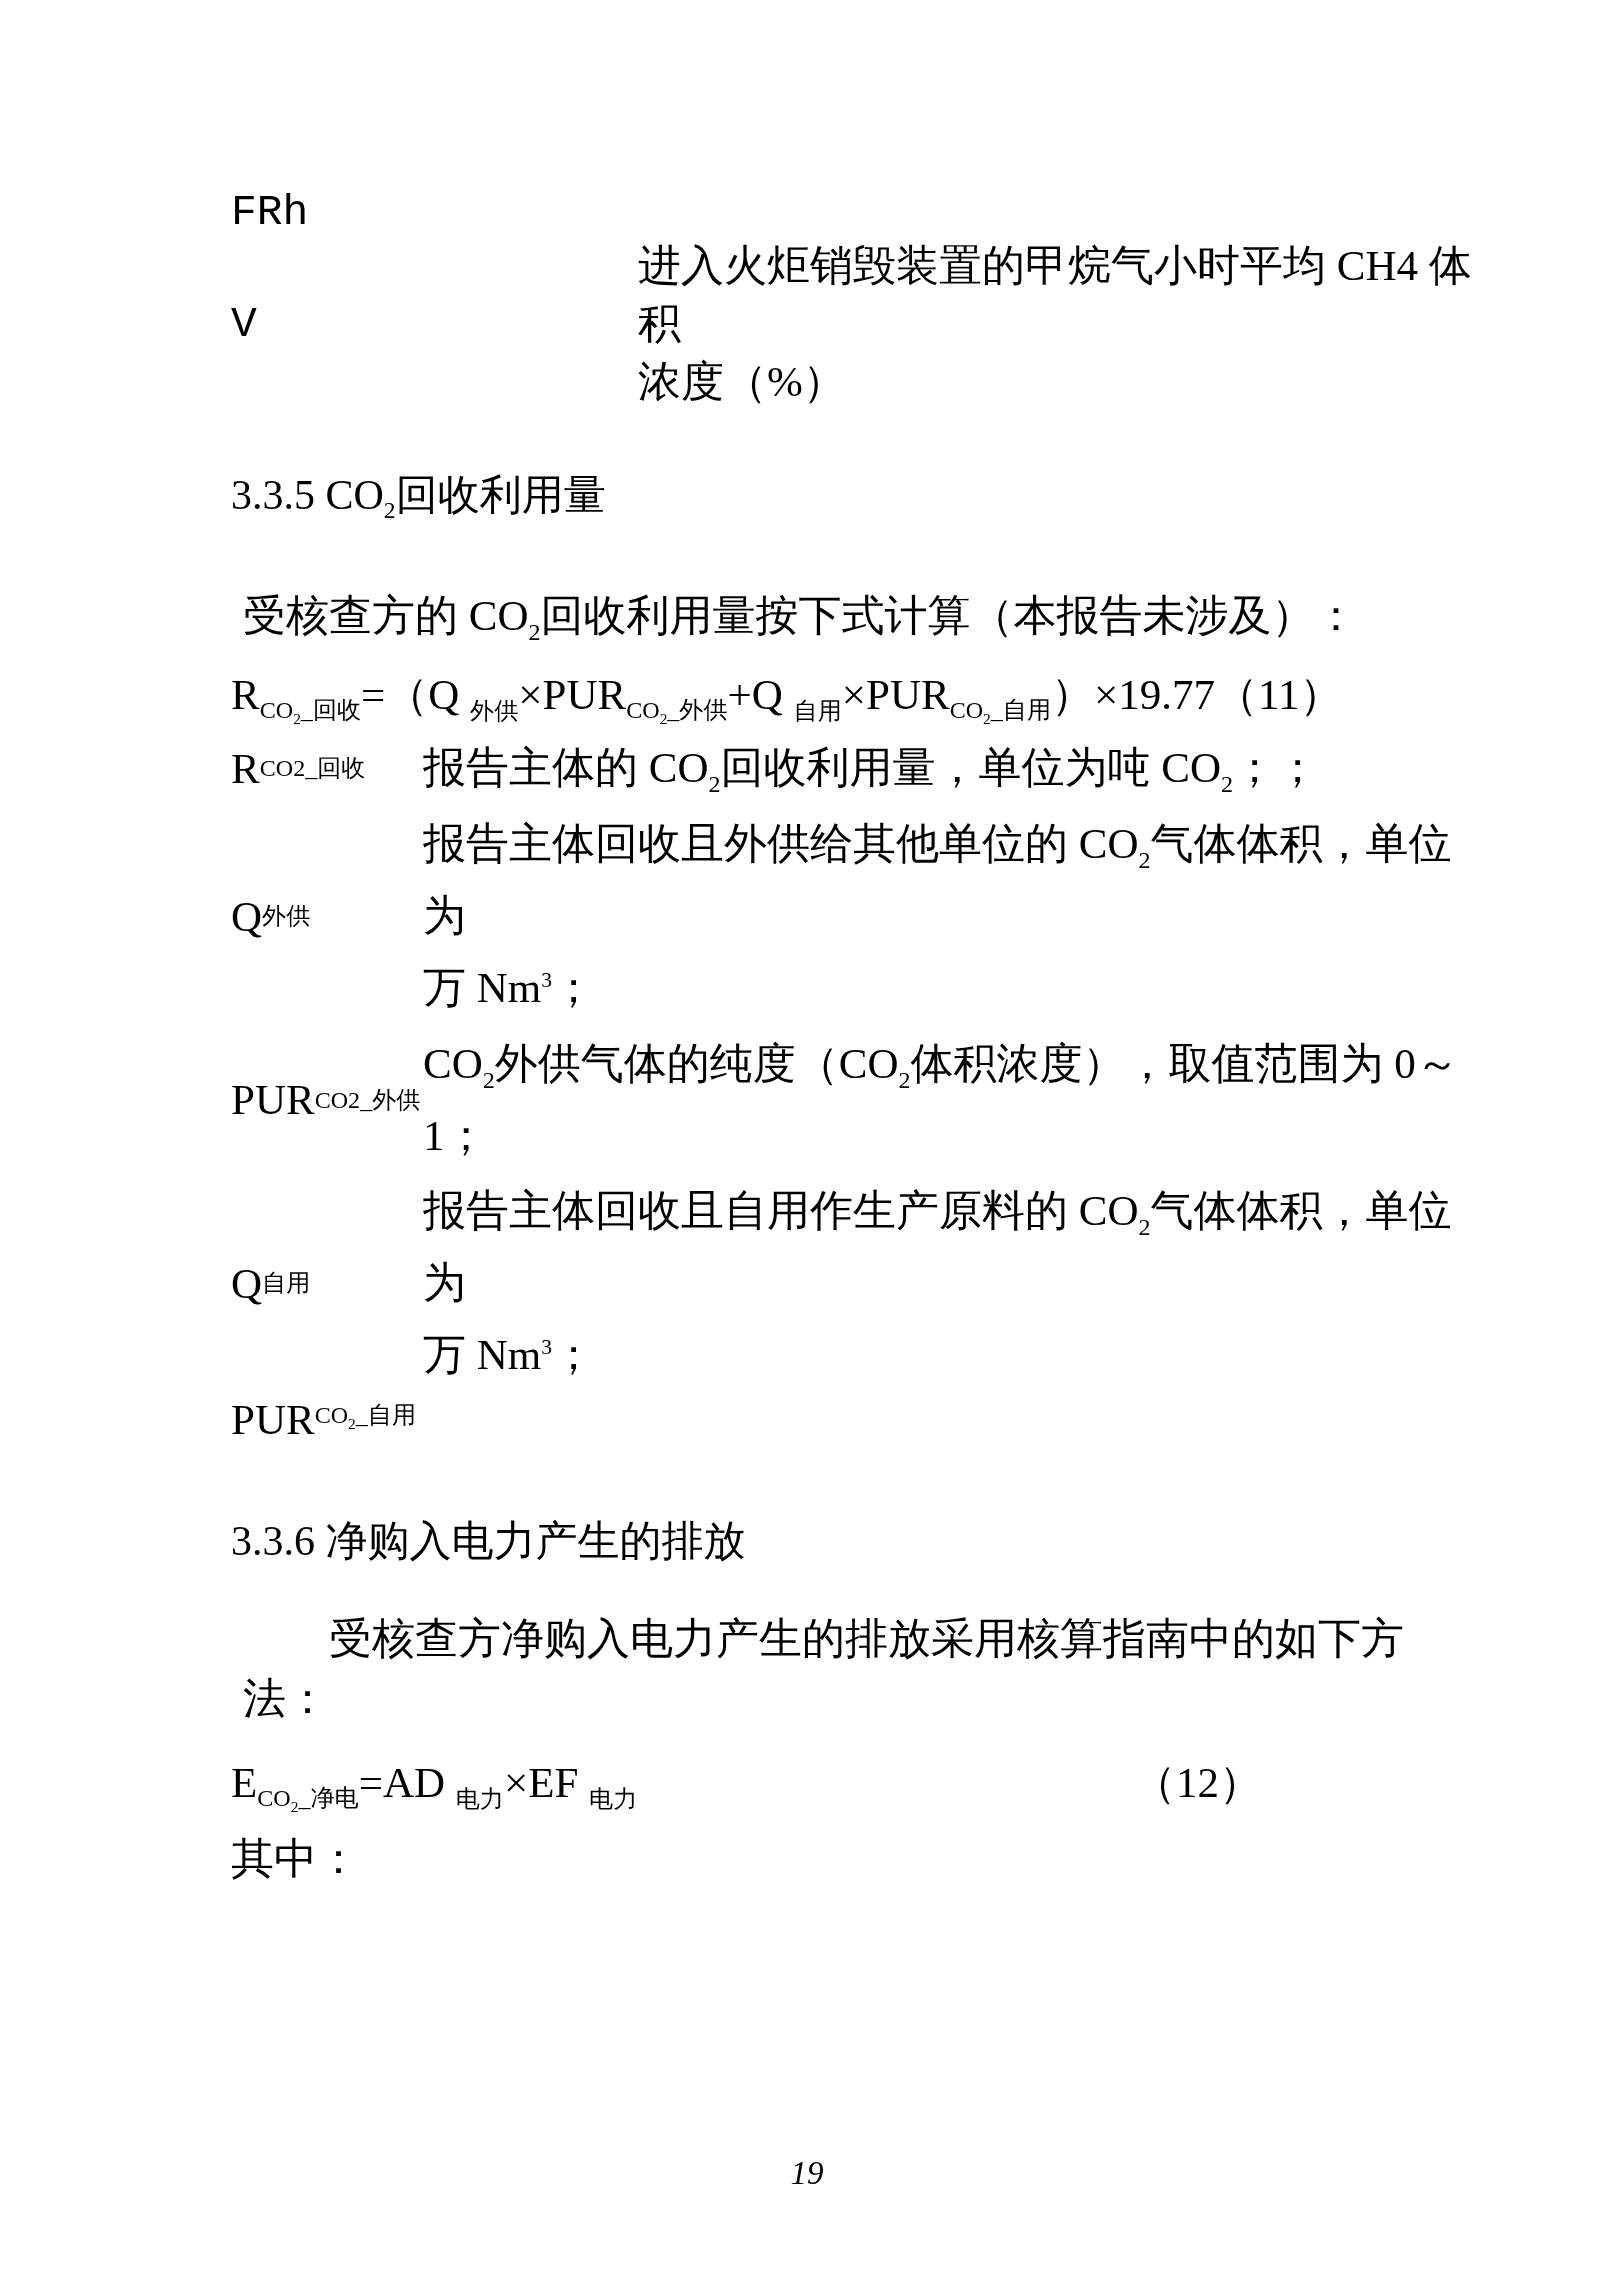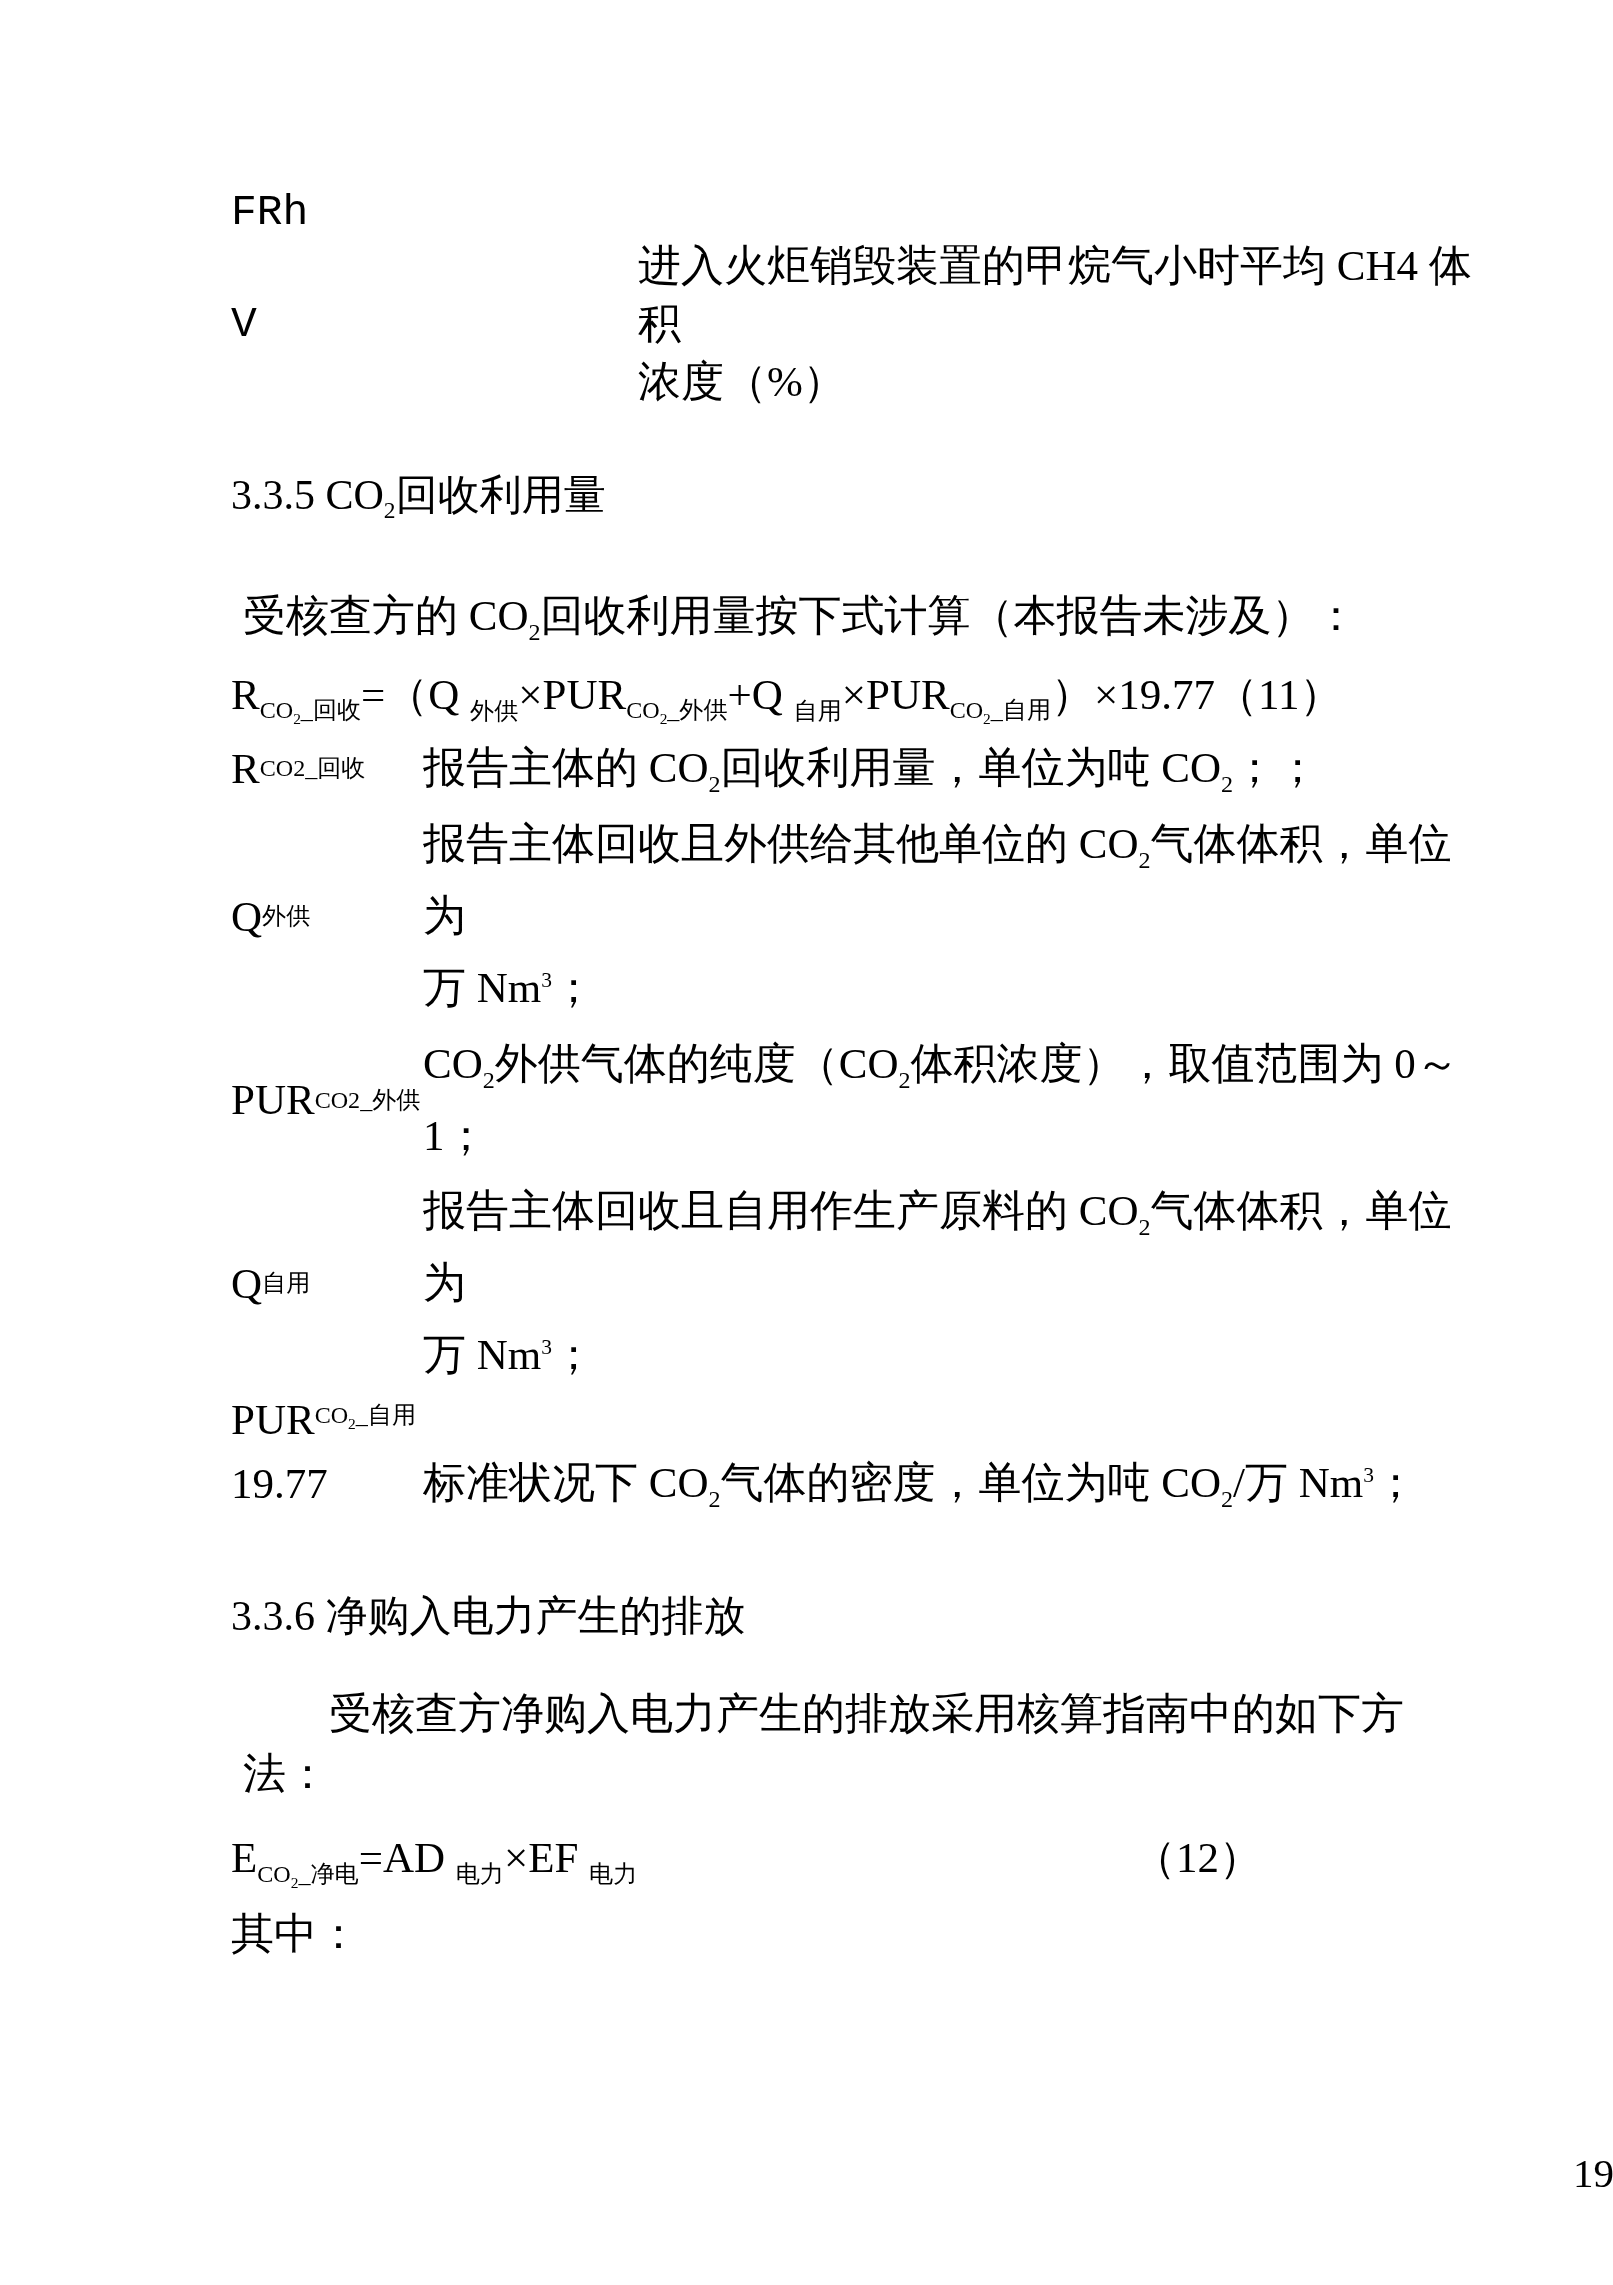--- a/index.html
+++ b/index.html
@@ -92,23 +92,24 @@
     margin-top: 11px;
     font-size: 43px;
     line-height: 58px;
   }
 
   .page-number {
     position: absolute;
     left: 0;
     right: 0;
     top: 2157px;
-    text-align: right;
-    font-size: 41px;
+    text-align: center;
+    font-size: 33px;
     line-height: 33px;
+    font-style: italic;
   }
 </style>
 </head>
 <body>
 
 <div class="page">
 
   <div class="param-table">
     <div class="param-row">
       <div class="param-symbol">FRh</div>
@@ -138,24 +139,20 @@
       <div class="def-term">PUR<sub>CO2_外供</sub></div>
       <div class="def-desc">CO<sub>2</sub>外供气体的纯度（CO<sub>2</sub>体积浓度），取值范围为 0～1；</div>
     </div>
     <div class="def-row">
       <div class="def-term">Q <sub>自用</sub></div>
       <div class="def-desc">报告主体回收且自用作生产原料的 CO<sub>2</sub>气体体积，单位为<br>万 Nm<sup>3</sup>；</div>
     </div>
     <div class="def-row">
       <div class="def-term">PUR<sub>CO<sub>2</sub>_自用</sub></div>
     </div>
-    <div class="def-row">
-      <div class="def-term">19.77</div>
-      <div class="def-desc">标准状况下 CO<sub>2</sub>气体的密度，单位为吨 CO<sub>2</sub>/万 Nm<sup>3</sup>；</div>
-    </div>
   </div>
 
   <h2 class="sec-heading sec-heading-2">3.3.6 净购入电力产生的排放</h2>
 
   <p class="intro intro-indent">受核查方净购入电力产生的排放采用核算指南中的如下方法：</p>
 
   <div class="formula-line formula-line-12">
     <span>E<sub>CO<sub>2</sub>_净电</sub>=AD <sub>电力</sub>×EF <sub>电力</sub></span>
     <span class="eq-number">（12）</span>
   </div>

